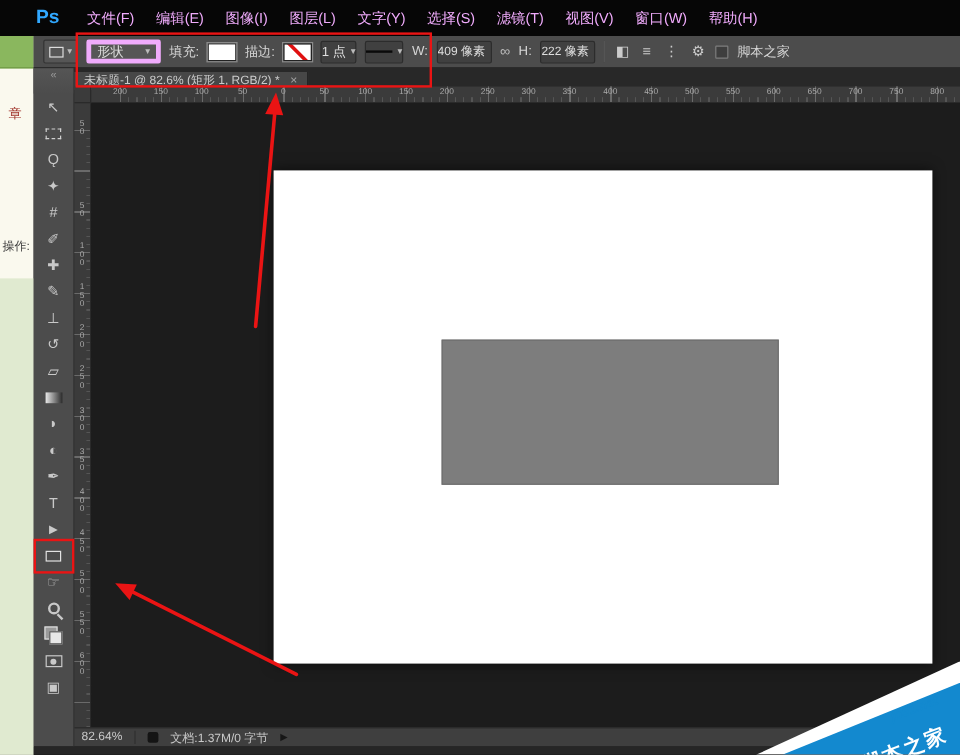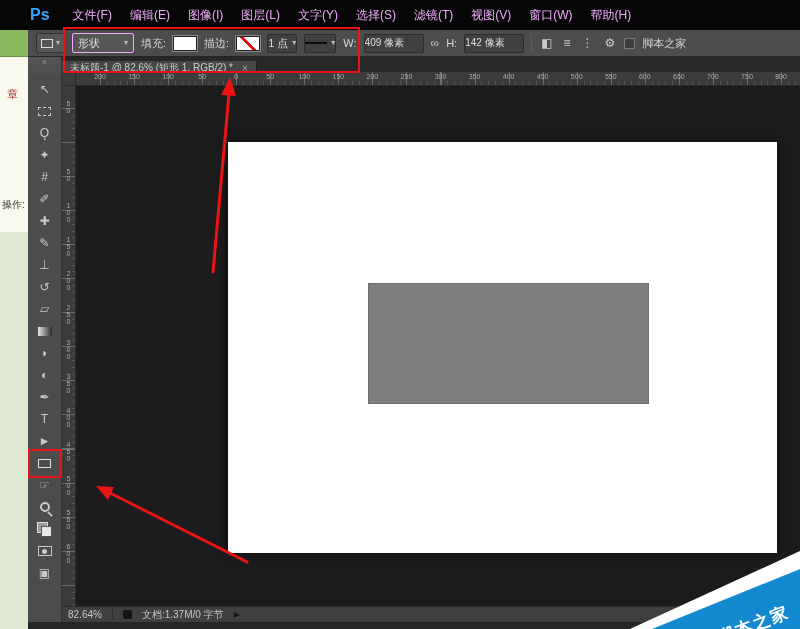--- a/index.html
+++ b/index.html
@@ -18,26 +18,26 @@
   .menu-bar{position:absolute;left:0;top:0;width:800px;height:30px;background:#060606;display:flex;align-items:center;}
   .ps-logo{margin-left:30px;margin-right:14px;font-size:16px;font-weight:bold;color:#31a8ff;}
   .menu-items{display:flex;align-items:center;}
   .menu-item{padding:0 9px;font-size:12px;color:#f0abfc;cursor:default;}
 
   
   .options-bar{position:absolute;left:28px;top:30px;width:772px;height:27px;background:#4c4c4c;border-bottom:1px solid #242424;display:flex;align-items:center;gap:7px;padding-left:8px;font-size:11px;color:#dedede;}
   .opt-group{display:flex;align-items:center;gap:3px;background:#565656;border:1px solid #333;border-radius:2px;padding:1px 4px;height:20px;}
   .tp-icon{display:inline-block;width:12px;height:9px;border:1px solid #ddd;}
   .dd{font-size:8px;color:#bbb;line-height:1;}
-  .opt-select{display:flex;align-items:center;justify-content:space-between;width:62px;height:20px;background:#565656;border:1px solid #f0abfc;border-radius:2px;padding:0 5px;}
+  .opt-select{display:flex;align-items:center;justify-content:space-between;width:62px;height:20px;background:#565656;border:4px solid #f0abfc;border-radius:2px;padding:0 5px;}
   .opt-label{color:#d6d6d6;}
   .swatch{display:inline-block;width:24px;height:15px;background:#fff;border:1px solid #222;outline:1px solid #8a8a8a;}
   .stroke-swatch{background:linear-gradient(45deg,#fff 43%,#e01010 45%,#e01010 55%,#fff 57%);}
   .opt-input{display:flex;align-items:center;gap:4px;background:#404040;border:1px solid #2c2c2c;border-radius:2px;height:19px;padding:0 0;}
-  .opt-input.num{width:60px;overflow:hidden;white-space:nowrap;font-size:10px;}
+  .opt-input.num{width:46px;overflow:hidden;white-space:nowrap;font-size:10px;}
   .stroke-line{display:inline-block;width:22px;height:2px;background:#0a0a0a;}
   .link{color:#bdbdbd;font-size:12px;}
   .vsep{width:1px;height:18px;background:#383838;border-right:1px solid #5d5d5d;}
   .opt-icon{color:#cccccc;font-size:12px;padding:0 2px;}
   .checkbox{display:inline-block;width:11px;height:11px;background:#3e3e3e;border:1px solid #7d7d7d;border-radius:1px;}
 
   
   .toolbar{position:absolute;left:28px;top:57px;width:34px;height:565px;background:#4c4c4c;border-right:1px solid #333;}
   .tb-head{height:21px;display:flex;align-items:flex-start;justify-content:center;color:#9a9a9a;font-size:9px;background:linear-gradient(#555,#4c4c4c);}
   .tool{height:22px;display:flex;align-items:center;justify-content:center;}
@@ -142,21 +142,21 @@
       <span class="stroke-line"></span>
       <span class="dd">▾</span>
     </div>
     <span class="opt-label">W:</span>
     <div class="opt-input num">
       <span>409 像素</span>
     </div>
     <span class="link">∞</span>
     <span class="opt-label">H:</span>
     <div class="opt-input num">
-      <span>142 像素</span>
+      <span>222 像素</span>
     </div>
     <span class="vsep"></span>
     <span class="opt-icon">◧</span>
     <span class="opt-icon">≡</span>
     <span class="opt-icon">⋮</span>
     <span class="opt-icon">⚙</span>
     <span class="checkbox"></span>
     <span class="opt-label">脚本之家</span>
   </div>
 

